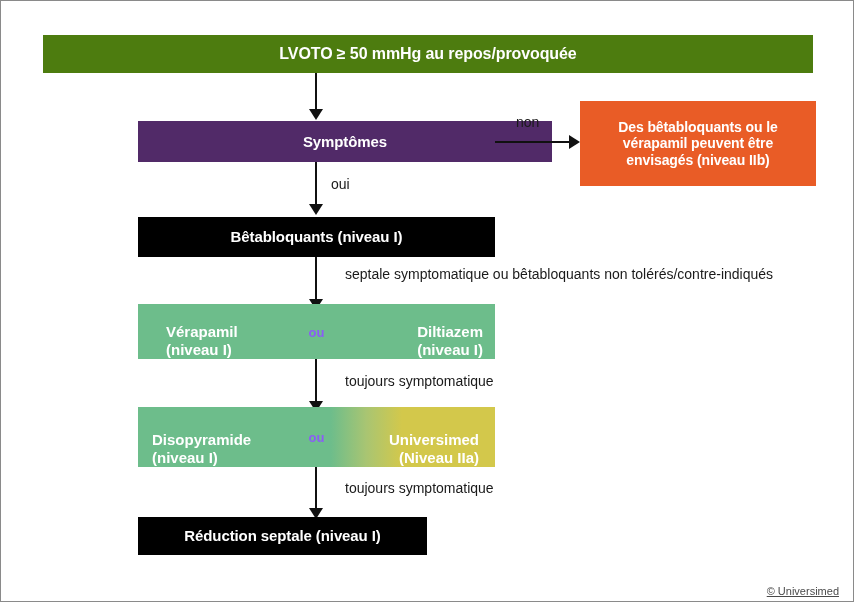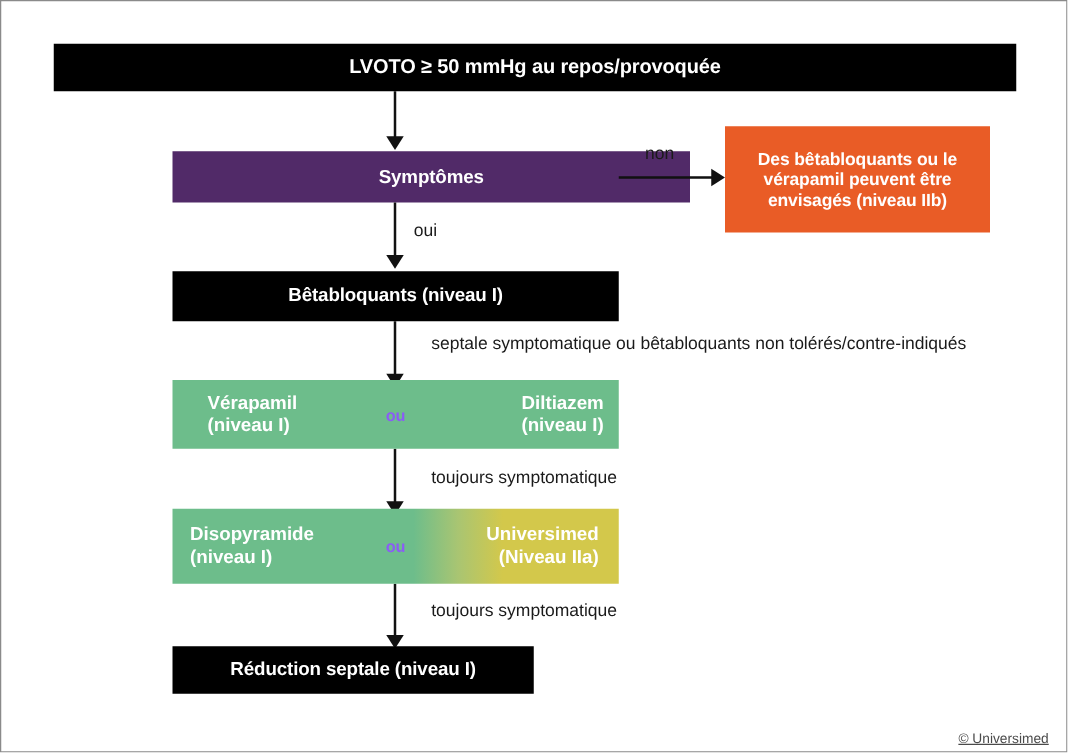--- a/index.html
+++ b/index.html
@@ -28,38 +28,38 @@
     font-weight: bold;
     display: flex;
     align-items: center;
     justify-content: center;
     text-align: center;
     line-height: 1.18;
     letter-spacing: -0.1px;
   }
 
   .node-red {
-    background: #000000;
+    background: #4d7c0f;
   }
   .node-purple {
     background: #512a68;
   }
   .node-green {
     background: #000000;
   }
   .node-orange {
     background: #e95c26;
   }
 
   
   .split {
     position: absolute;
     box-sizing: border-box;
     display: flex;
-    align-items: center;
+    align-items: flex-end;
   }
   .split .half {
     flex: 1 1 0;
     display: flex;
     align-items: center;
     color: #ffffff;
     font-weight: bold;
     line-height: 1.2;
     position: relative;
     z-index: 2;
@@ -163,21 +163,21 @@
   <div class="arrowhead-down" style="left:308px; top:108px;"></div>
 
   <div class="node node-purple" style="left:137px; top:120px; width:414px; height:41px; font-size:15px;">
     <span>Symptômes</span>
   </div>
 
   <div class="hline" style="left:494px; top:140px; width:76px; height:2px;"></div>
   <div class="arrowhead-right" style="left:568px; top:134px;"></div>
   <div class="edge-label" style="left:515px; top:113px;">non</div>
 
-  <div class="node node-orange" style="left:579px; top:100px; width:212px; height:85px; font-size:14px; flex-direction:column; justify-content:center;">
+  <div class="node node-orange" style="left:579px; top:100px; width:236px; height:85px; font-size:14px; flex-direction:column; justify-content:center;">
     <span>Des bêtabloquants ou le</span>
     <span>vérapamil peuvent être</span>
     <span>envisagés (niveau IIb)</span>
   </div>
 
   <div class="vline" style="left:314px; top:161px; width:2px; height:44px;"></div>
   <div class="arrowhead-down" style="left:308px; top:203px;"></div>
   <div class="edge-label" style="left:330px; top:175px;">oui</div>
 
   <div class="node node-green" style="left:137px; top:216px; width:357px; height:40px; font-size:15px;">

